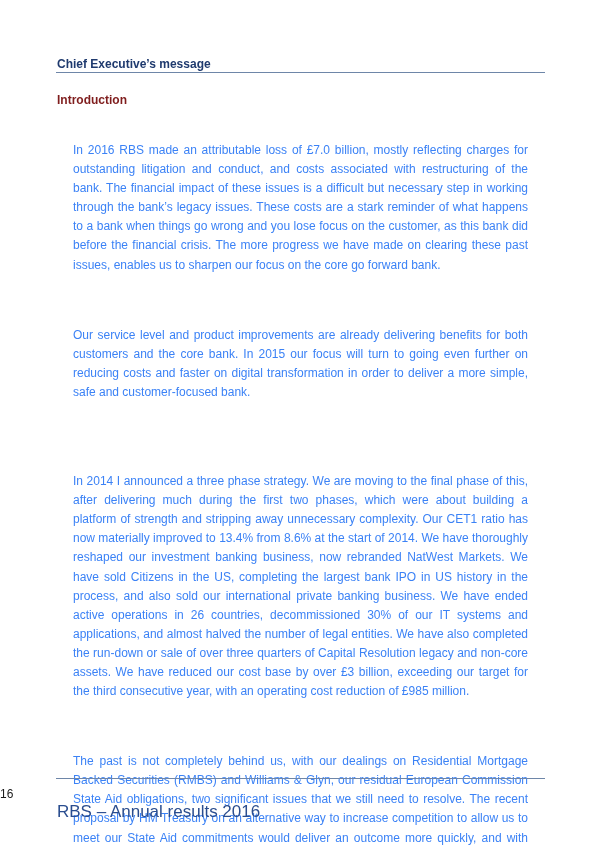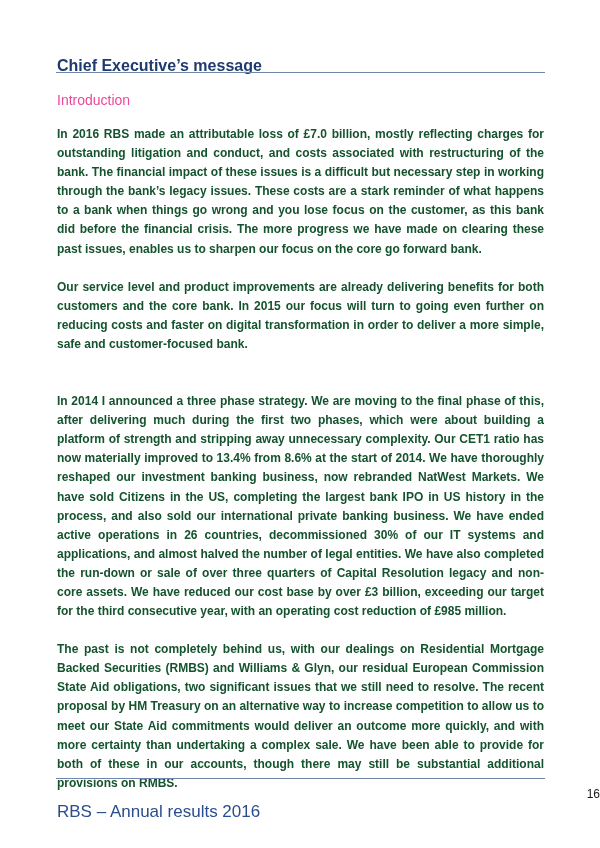--- a/index.html
+++ b/index.html
@@ -12,69 +12,68 @@
     height: 848px;
     position: relative;
     overflow: hidden;
     font-family: "Liberation Sans", sans-serif;
     color: #1a1a1a;
   }
   .section-title {
     position: absolute;
     left: 57px;
     top: 57px;
-    font-size: 16px;
+    font-size: 12px;
     font-weight: bold;
     color: #1f3a6e;
   }
   .top-rule {
     position: absolute;
     left: 56px;
     top: 72px;
     width: 489px;
     height: 0;
     border-top: 1.5px solid #6e86a8;
   }
   .content {
     position: absolute;
     left: 57px;
     top: 91px;
     width: 487px;
   }
   .h {
-    font-size: 14px;
-    font-weight: normal;
-    color: #ec4899;
+    font-size: 12px;
+    font-weight: bold;
+    color: #7f1d1d;
     line-height: 19px;
     margin: 0;
   }
   .p {
     font-size: 12px;
     line-height: 19.1px;
     text-align: justify;
-    margin: 0;
-    color: #14532d;
-    font-weight: bold;
+    margin: 16px;
+    color: #3b82f6;
   }
   .gap-after-h-intro { height: 15px; }
   .para-gap { height: 19px; }
   .bottom-rule {
     position: absolute;
     left: 56px;
     top: 778px;
     width: 489px;
     height: 0;
     border-top: 1.5px solid #6e86a8;
   }
   .page-number {
     position: absolute;
     left: 0;
     width: 600px;
     top: 787px;
-    text-align: right;
+    text-align: left;
     font-size: 12px;
     color: #1a1a1a;
   }
   .footer-text {
     position: absolute;
     left: 57px;
     top: 802px;
     font-size: 17px;
     color: #2a4d8f;
   }

